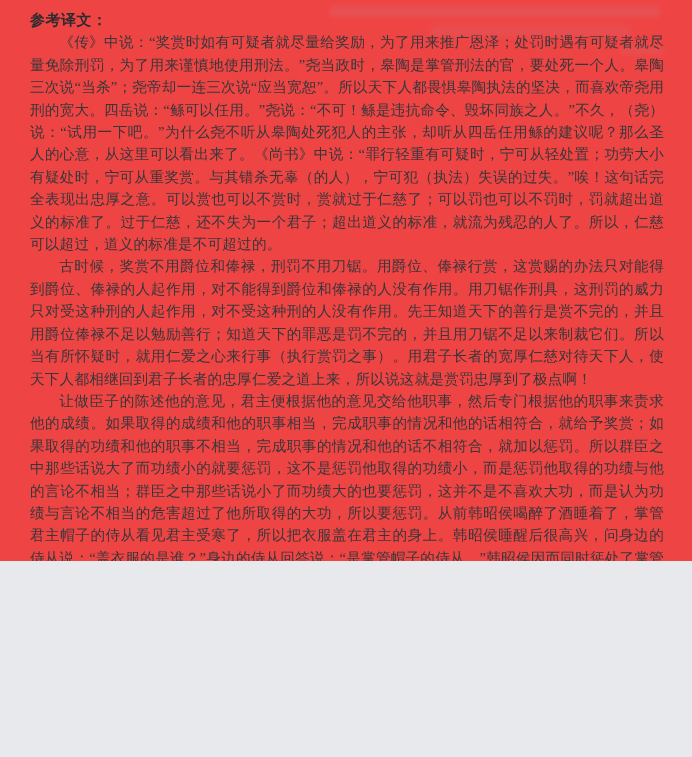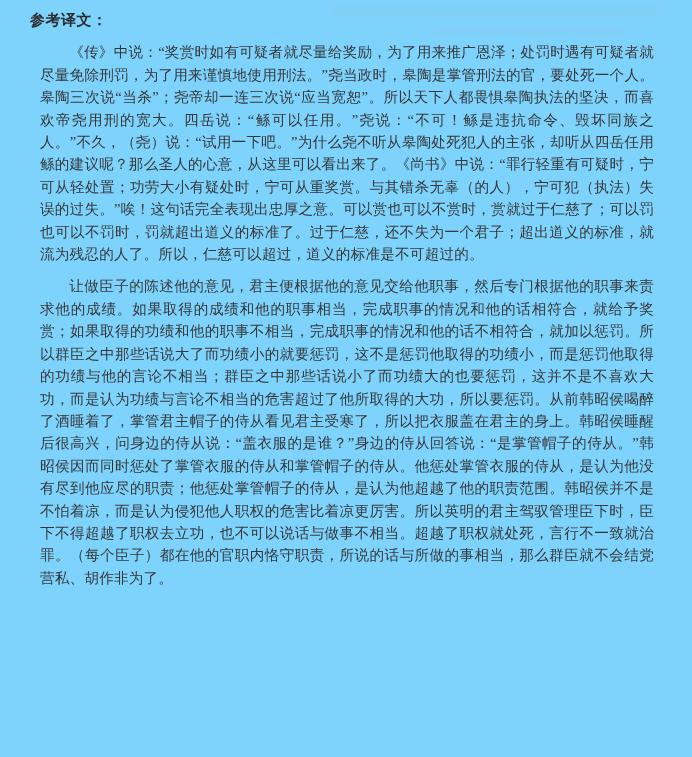--- a/index.html
+++ b/index.html
@@ -3,23 +3,23 @@
 <meta charset="utf-8">
 <style>
   html, body {
     margin: 0;
     padding: 0;
     background: #e8e9ec;
   }
   .page {
     position: relative;
     width: 692px;
-    height: 757px;
+    height: 561px;
     box-sizing: border-box;
-    background: #7dd3fc;
+    background: #ef4444;
     overflow: hidden;
     font-family: "Liberation Serif", "DejaVu Serif", serif;
     color: #37373a;
     padding: 9px 28px 10px 30px;
   }
   
   .ghost {
     position: absolute;
     background: #aab0c4;
     opacity: 0.12;
@@ -32,21 +32,21 @@
   .ghost-3 { left: 620px; top: 46px; width: 44px;  height: 9px;  opacity: 0.08; }
   .doc-title, .sec-heading {
     font-size: 15px;
     line-height: 22.4px;
     font-weight: bold;
     color: #2c2c2f;
     margin: 0;
     letter-spacing: 0.5px;
   }
   .body-para {
-    margin: 10px;
+    margin: 0;
     font-size: 14.6px;
     line-height: 22.4px;
     text-align: justify;
     text-justify: inter-ideograph;
     text-indent: 2em;
     letter-spacing: 0.2px;
     word-break: break-all;
   }
 </style>
 </head>
@@ -55,16 +55,17 @@
 <div class="page">
   <div class="ghost ghost-1"></div>
   <div class="ghost ghost-2"></div>
   <div class="ghost ghost-3"></div>
 
   <h1 class="doc-title">参考译文：</h1>
 
 
   <p class="body-para">《传》中说：“奖赏时如有可疑者就尽量给奖励，为了用来推广恩泽；处罚时遇有可疑者就尽量免除刑罚，为了用来谨慎地使用刑法。”尧当政时，皋陶是掌管刑法的官，要处死一个人。皋陶三次说“当杀”；尧帝却一连三次说“应当宽恕”。所以天下人都畏惧皋陶执法的坚决，而喜欢帝尧用刑的宽大。四岳说：“鲧可以任用。”尧说：“不可！鲧是违抗命令、毁坏同族之人。”不久，（尧）说：“试用一下吧。”为什么尧不听从皋陶处死犯人的主张，却听从四岳任用鲧的建议呢？那么圣人的心意，从这里可以看出来了。《尚书》中说：“罪行轻重有可疑时，宁可从轻处置；功劳大小有疑处时，宁可从重奖赏。与其错杀无辜（的人），宁可犯（执法）失误的过失。”唉！这句话完全表现出忠厚之意。可以赏也可以不赏时，赏就过于仁慈了；可以罚也可以不罚时，罚就超出道义的标准了。过于仁慈，还不失为一个君子；超出道义的标准，就流为残忍的人了。所以，仁慈可以超过，道义的标准是不可超过的。</p>
 
+  <p class="body-para">古时候，奖赏不用爵位和俸禄，刑罚不用刀锯。用爵位、俸禄行赏，这赏赐的办法只对能得到爵位、俸禄的人起作用，对不能得到爵位和俸禄的人没有作用。用刀锯作刑具，这刑罚的威力只对受这种刑的人起作用，对不受这种刑的人没有作用。先王知道天下的善行是赏不完的，并且用爵位俸禄不足以勉励善行；知道天下的罪恶是罚不完的，并且用刀锯不足以来制裁它们。所以当有所怀疑时，就用仁爱之心来行事（执行赏罚之事）。用君子长者的宽厚仁慈对待天下人，使天下人都相继回到君子长者的忠厚仁爱之道上来，所以说这就是赏罚忠厚到了极点啊！</p>
 
 
   <p class="body-para">让做臣子的陈述他的意见，君主便根据他的意见交给他职事，然后专门根据他的职事来责求他的成绩。如果取得的成绩和他的职事相当，完成职事的情况和他的话相符合，就给予奖赏；如果取得的功绩和他的职事不相当，完成职事的情况和他的话不相符合，就加以惩罚。所以群臣之中那些话说大了而功绩小的就要惩罚，这不是惩罚他取得的功绩小，而是惩罚他取得的功绩与他的言论不相当；群臣之中那些话说小了而功绩大的也要惩罚，这并不是不喜欢大功，而是认为功绩与言论不相当的危害超过了他所取得的大功，所以要惩罚。从前韩昭侯喝醉了酒睡着了，掌管君主帽子的侍从看见君主受寒了，所以把衣服盖在君主的身上。韩昭侯睡醒后很高兴，问身边的侍从说：“盖衣服的是谁？”身边的侍从回答说：“是掌管帽子的侍从。”韩昭侯因而同时惩处了掌管衣服的侍从和掌管帽子的侍从。他惩处掌管衣服的侍从，是认为他没有尽到他应尽的职责；他惩处掌管帽子的侍从，是认为他超越了他的职责范围。韩昭侯并不是不怕着凉，而是认为侵犯他人职权的危害比着凉更厉害。所以英明的君主驾驭管理臣下时，臣下不得超越了职权去立功，也不可以说话与做事不相当。超越了职权就处死，言行不一致就治罪。（每个臣子）都在他的官职内恪守职责，所说的话与所做的事相当，那么群臣就不会结党营私、胡作非为了。</p>
 </div>
 
 </body></html>

